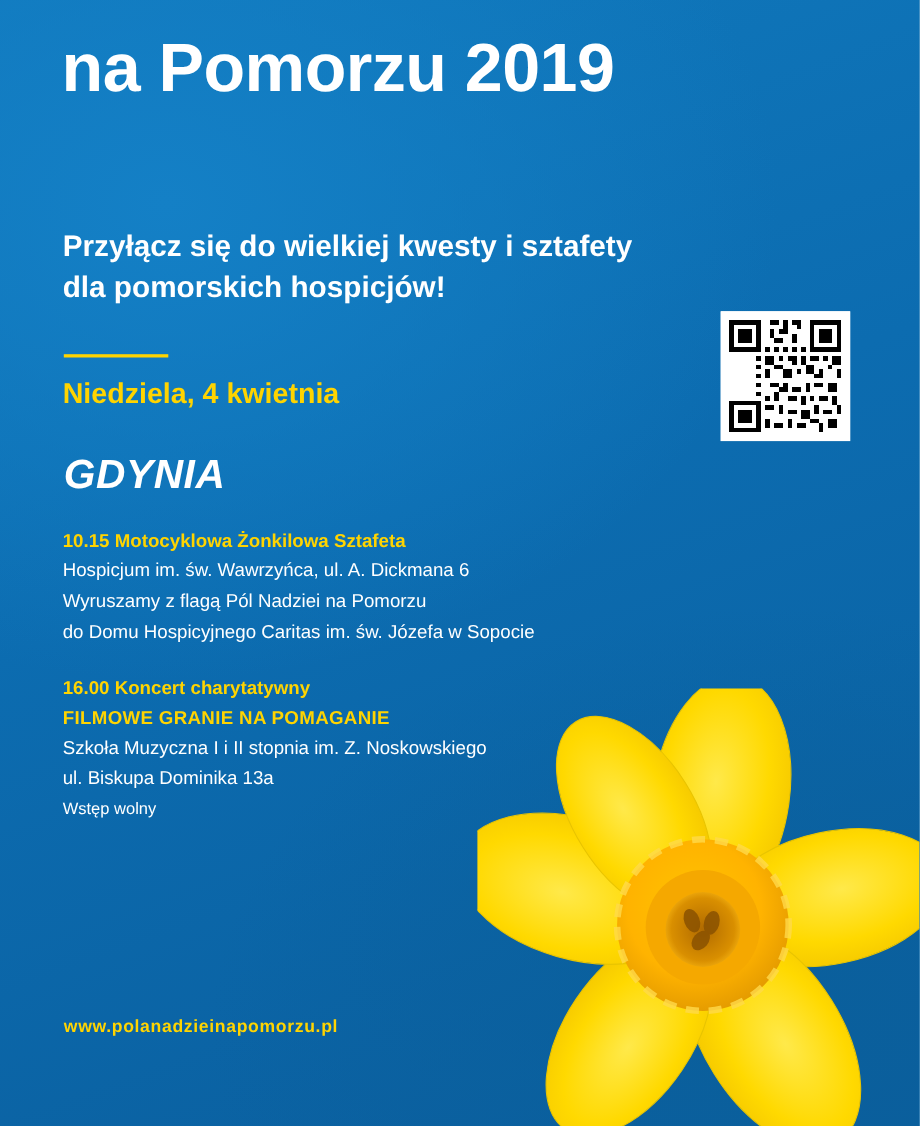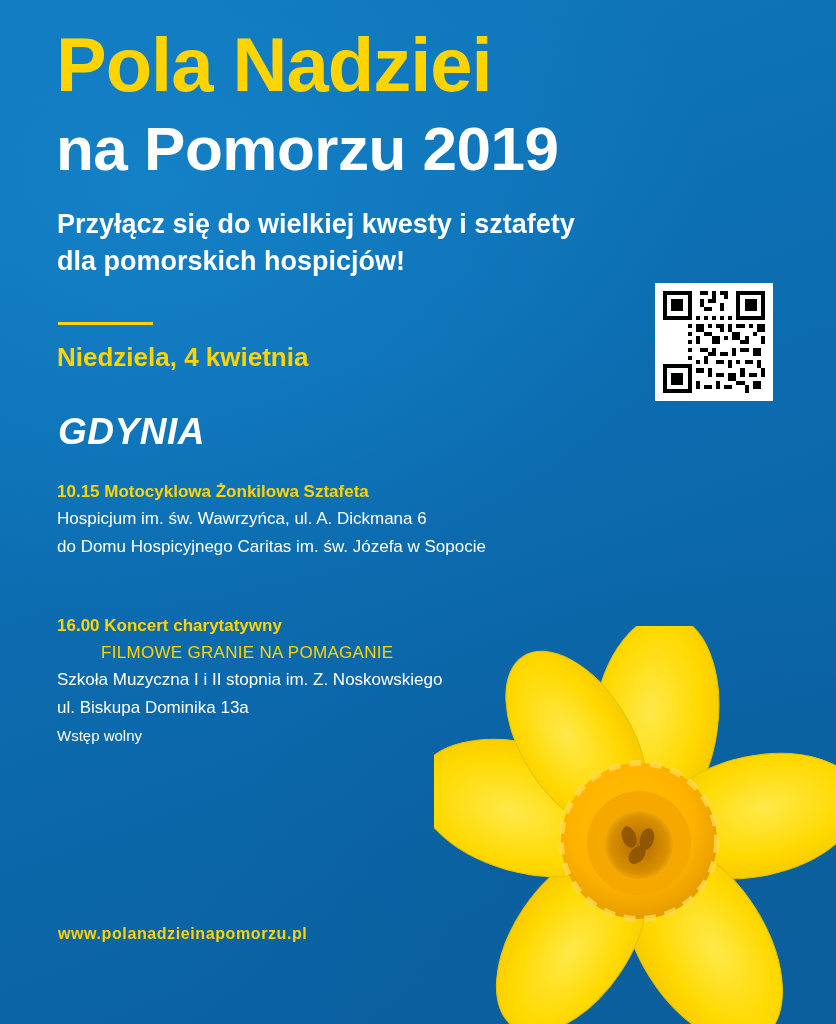--- a/index.html
+++ b/index.html
@@ -107,23 +107,22 @@
   .event-head {
     color: #ffd400;
     font-size: 17px;
     line-height: 27px;
     font-weight: bold;
   }
   .event-head2 {
     color: #ffd400;
     font-size: 17px;
     line-height: 27px;
-    font-weight: normal;
+    font-weight: bold;
     letter-spacing: 0.3px;
-    margin-left: 44px;
   }
   .event-line {
     color: #ffffff;
     font-size: 17px;
     line-height: 28px;
   }
   .event-note {
     color: #ffffff;
     font-size: 15px;
     line-height: 28px;
@@ -161,38 +160,38 @@
     height: 420px;
     pointer-events: none;
   }
 </style>
 </head>
 <body>
 
 <div class="poster">
 
   <div class="title-block">
-    <div class="title-line1">Pola Nadziei</div>
     <div class="title-line2">na Pomorzu 2019</div>
   </div>
 
   <div class="subtitle">
     <div>Przyłącz się do wielkiej kwesty i sztafety</div>
     <div>dla pomorskich hospicjów!</div>
   </div>
 
   <div class="divider"></div>
 
   <div class="date-line">Niedziela, 4 kwietnia</div>
 
   <div class="city">GDYNIA</div>
 
   <div class="event event-1">
     <div class="event-head">10.15 Motocyklowa Żonkilowa Sztafeta</div>
     <div class="event-line">Hospicjum im. św. Wawrzyńca, ul. A. Dickmana 6</div>
+    <div class="event-line">Wyruszamy z flagą Pól Nadziei na Pomorzu</div>
     <div class="event-line">do Domu Hospicyjnego Caritas im. św. Józefa w Sopocie</div>
   </div>
 
   <div class="event event-2">
     <div class="event-head">16.00 Koncert charytatywny</div>
     <div class="event-head2">FILMOWE GRANIE NA POMAGANIE</div>
     <div class="event-line">Szkoła Muzyczna I i II stopnia im. Z. Noskowskiego</div>
     <div class="event-line">ul. Biskupa Dominika 13a</div>
     <div class="event-note">Wstęp wolny</div>
   </div>

